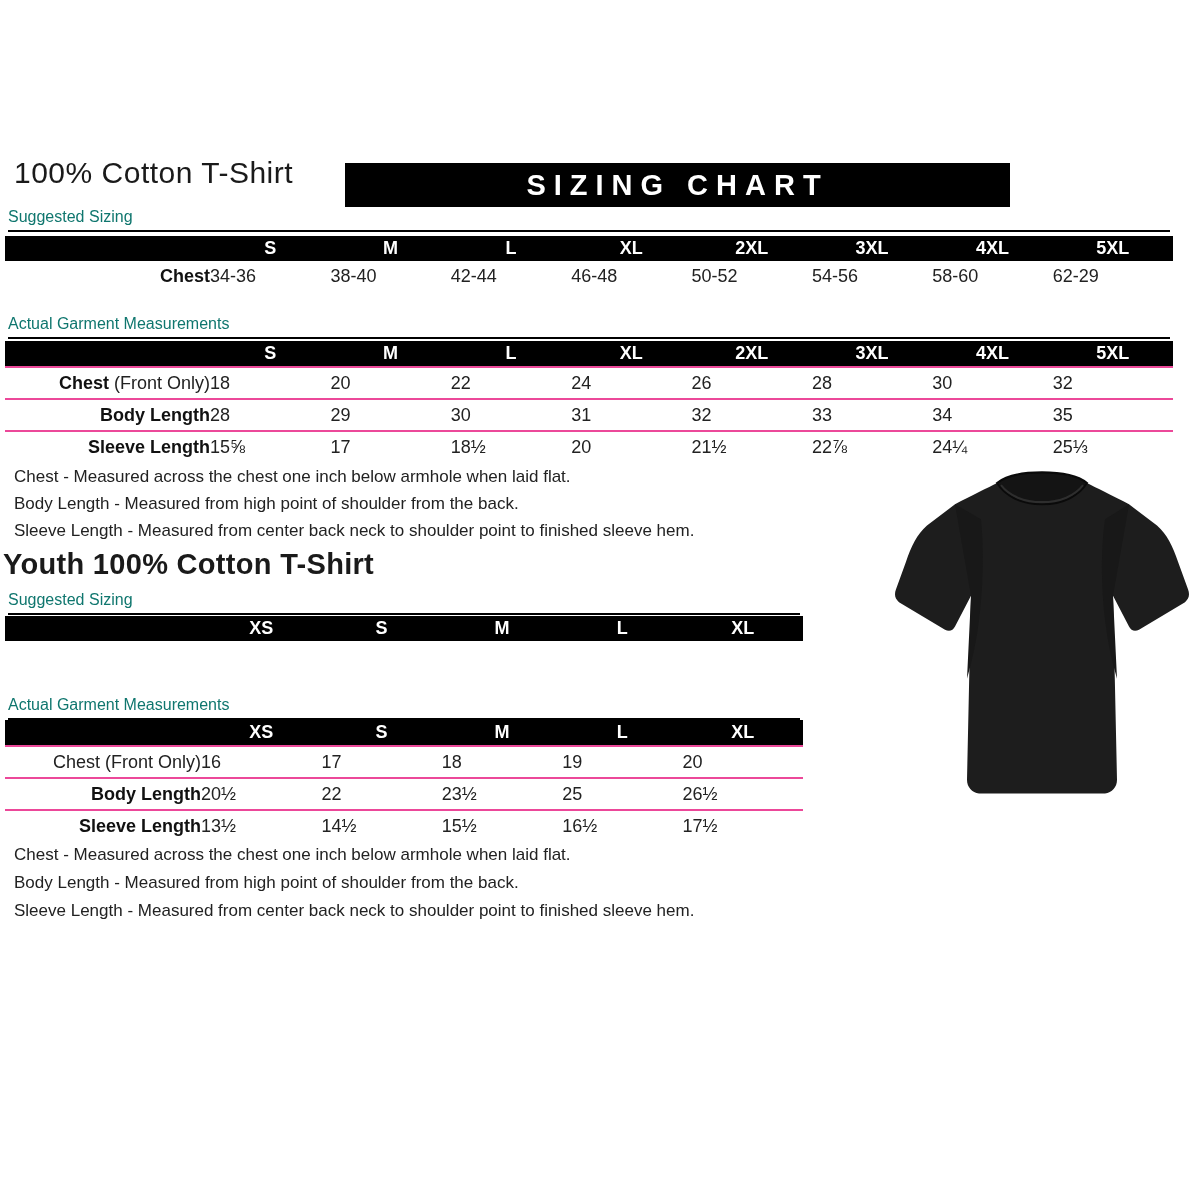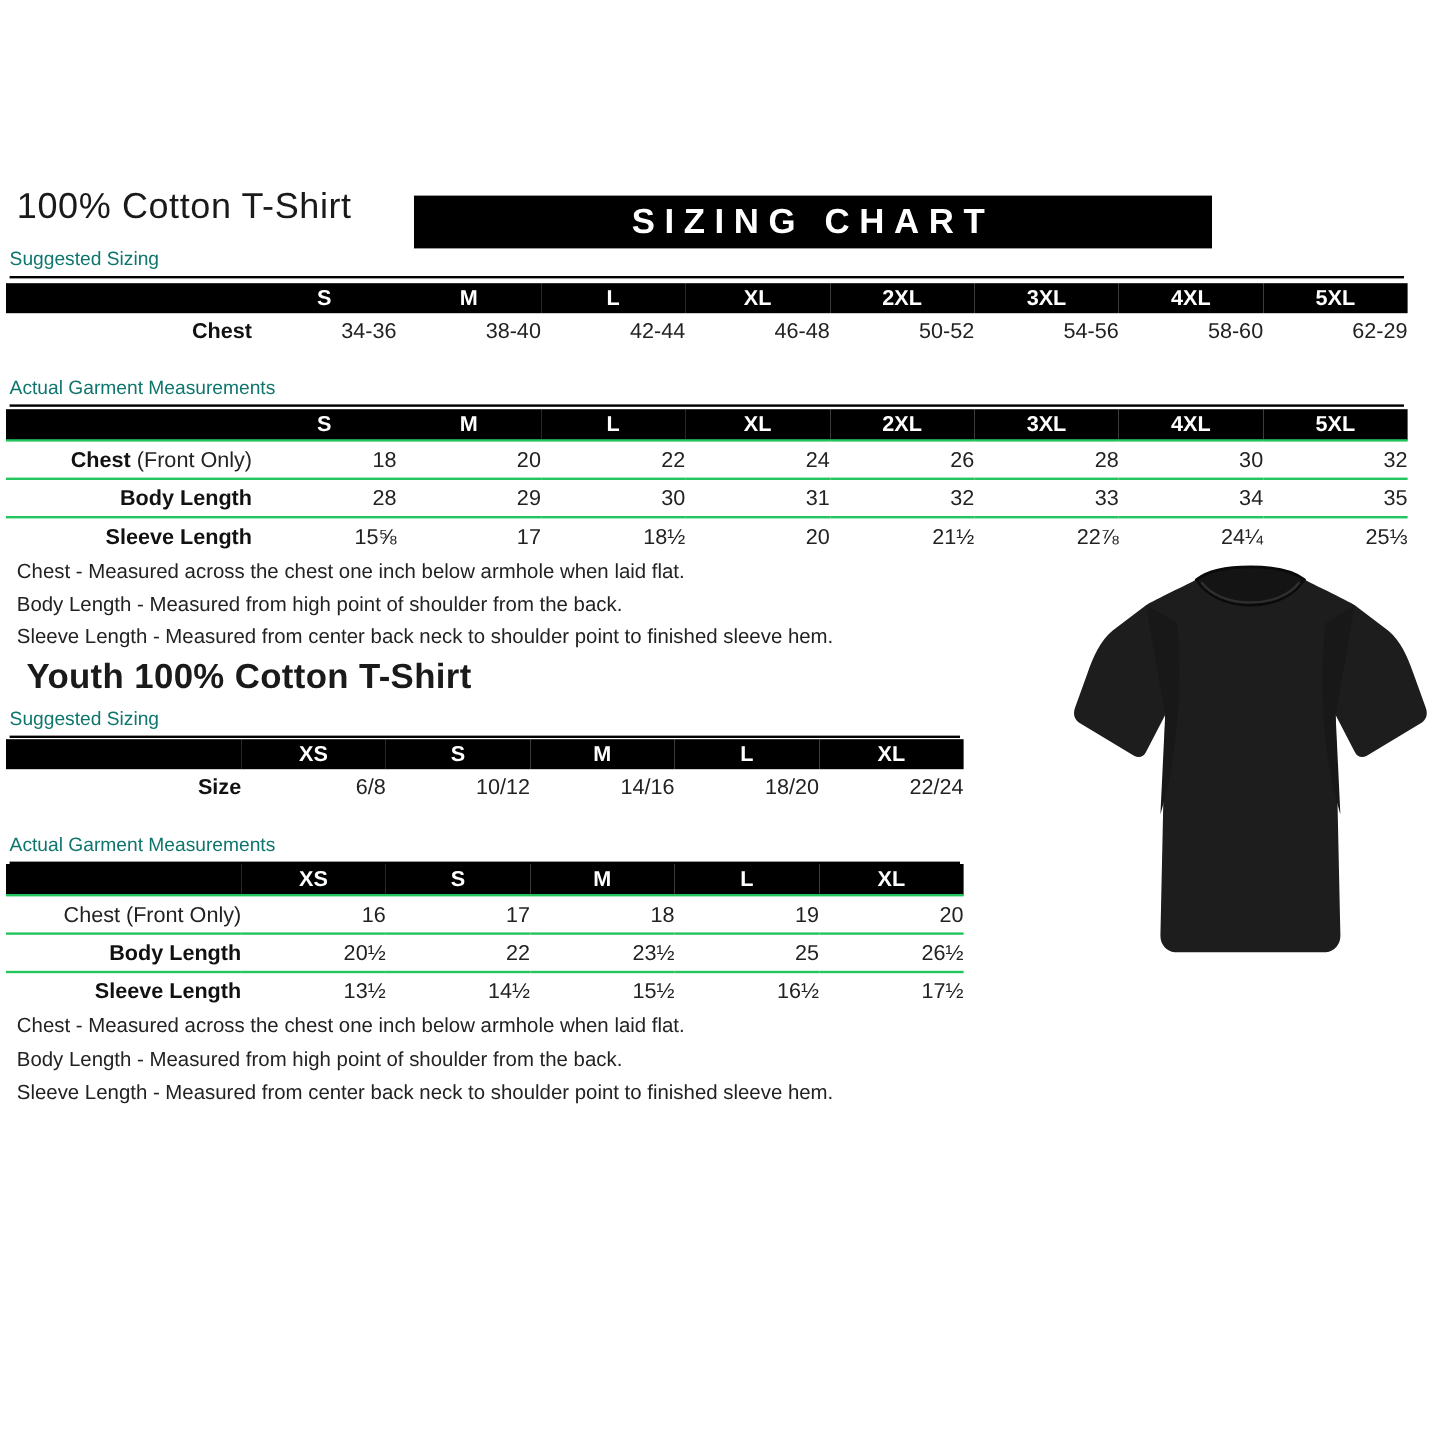--- a/index.html
+++ b/index.html
@@ -27,31 +27,31 @@
   .sl-youth1 { left:8px; top:591px; width:792px; }
   .sl-youth2 { left:8px; top:696px; width:792px; }
 
   table { border-collapse:collapse; table-layout:fixed; }
   .t-adult { left:5px; top:236px; width:1168px; }
   .t-adult2 { left:5px; top:341px; width:1168px; }
   .t-youth { left:5px; top:616px; width:798px; }
   .t-youth2 { left:5px; top:720px; width:798px; }
 
   th { background:#000; color:#fff; font-weight:bold; font-size:18px; height:25px; text-align:center; padding:0; }
-  td { text-align:right; font-size:18px; height:30px; padding:0; color:#222; }
+  td { text-align:left; font-size:18px; height:30px; padding:0; color:#222; }
   td.lbl { text-align:right; padding-left:10px; }
   .b { font-weight:bold; color:#111; }
   .r { font-weight:normal; }
-  .t-actual tr.datarow td { border-top:2px solid #22c55e; }
+  .t-actual tr.datarow td { border-top:2px solid #ec4899; }
 
   .notes { font-size:17px; color:#222; line-height:27px; }
   .notes-adult { left:14px; top:463px; width:820px; }
   .notes-youth { left:14px; top:841px; width:820px; line-height:28px; }
 
-  .youth-title { left:22px; top:548px; font-size:29px; font-weight:bold; letter-spacing:0.3px; }
+  .youth-title { left:3px; top:548px; font-size:29px; font-weight:bold; letter-spacing:0.3px; }
 
   .tshirt-wrap { left:893px; top:466px; width:300px; height:335px; }
 </style>
 </head>
 <body>
 
 <div class="abs page-title">100% Cotton T-Shirt</div>
 <div class="abs banner">SIZING CHART</div>
 
 <div class="abs section-label sl-adult1">Suggested Sizing</div>
@@ -176,28 +176,20 @@
       <col>
     </colgroup>
   <tbody>
       <tr>
     <th></th>
     <th>XS</th>
     <th>S</th>
     <th>M</th>
     <th>L</th>
     <th>XL</th>
-  </tr>
-  <tr>
-    <td class="lbl"><span class="b">Size</span></td>
-    <td>6/8</td>
-    <td>10/12</td>
-    <td>14/16</td>
-    <td>18/20</td>
-    <td>22/24</td>
   </tr>
 </tbody>
   </table>
 
 <div class="abs section-label sl-youth2">Actual Garment Measurements</div>
 
 <table class="abs t-youth2 t-actual">
   <colgroup>
       <col style="width:196px">
       <col>

